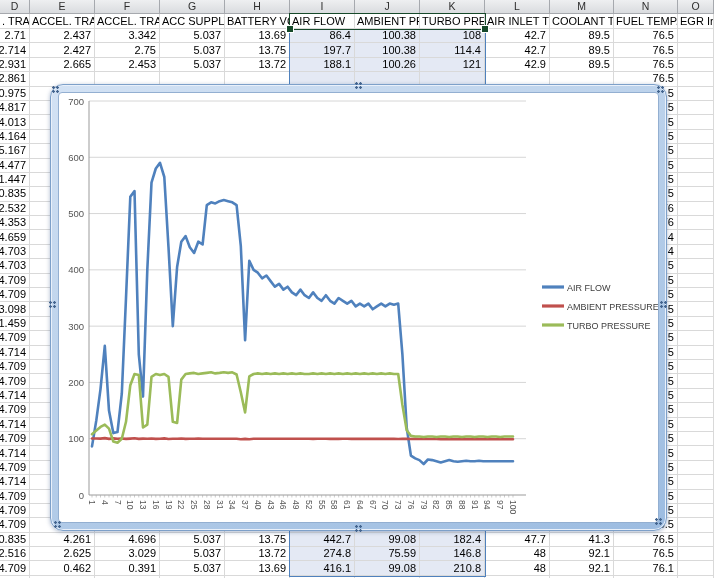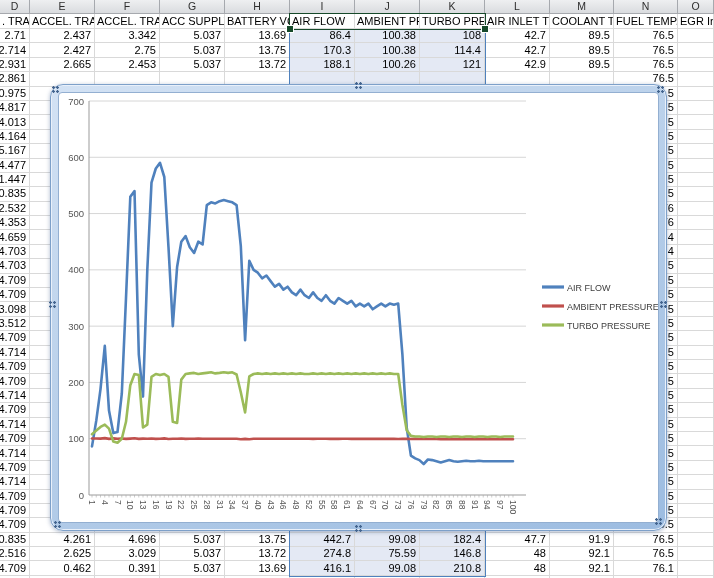--- a/index.html
+++ b/index.html
@@ -79,21 +79,21 @@
       <div class="c num hl">108</div>
       <div class="c num">42.7</div>
       <div class="c num">89.5</div>
       <div class="c num">76.5</div>
       <div class="c"></div>
       <div class="c num">2.714</div>
       <div class="c num">2.427</div>
       <div class="c num">2.75</div>
       <div class="c num">5.037</div>
       <div class="c num">13.75</div>
-      <div class="c num hl">170.3</div>
+      <div class="c num hl">197.7</div>
       <div class="c num hl">100.38</div>
       <div class="c num hl">114.4</div>
       <div class="c num">42.7</div>
       <div class="c num">89.5</div>
       <div class="c num">76.5</div>
       <div class="c"></div>
       <div class="c num">2.931</div>
       <div class="c num">2.665</div>
       <div class="c num">2.453</div>
       <div class="c num">5.037</div>
@@ -302,21 +302,21 @@
       <div class="c"></div>
       <div class="c"></div>
       <div class="c"></div>
       <div class="c hl"></div>
       <div class="c hl"></div>
       <div class="c hl"></div>
       <div class="c"></div>
       <div class="c"></div>
       <div class="c num">76.5</div>
       <div class="c"></div>
-      <div class="c num">3.512</div>
+      <div class="c num">1.459</div>
       <div class="c"></div>
       <div class="c"></div>
       <div class="c"></div>
       <div class="c"></div>
       <div class="c hl"></div>
       <div class="c hl"></div>
       <div class="c hl"></div>
       <div class="c"></div>
       <div class="c"></div>
       <div class="c num">76.5</div>
@@ -491,21 +491,21 @@
       <div class="c"></div>
       <div class="c num">0.835</div>
       <div class="c num">4.261</div>
       <div class="c num">4.696</div>
       <div class="c num">5.037</div>
       <div class="c num">13.75</div>
       <div class="c num hl">442.7</div>
       <div class="c num hl">99.08</div>
       <div class="c num hl">182.4</div>
       <div class="c num">47.7</div>
-      <div class="c num">91.9</div>
+      <div class="c num">41.3</div>
       <div class="c num">76.5</div>
       <div class="c"></div>
       <div class="c num">2.516</div>
       <div class="c num">2.625</div>
       <div class="c num">3.029</div>
       <div class="c num">5.037</div>
       <div class="c num">13.72</div>
       <div class="c num hl">274.8</div>
       <div class="c num hl">75.59</div>
       <div class="c num hl">146.8</div>

